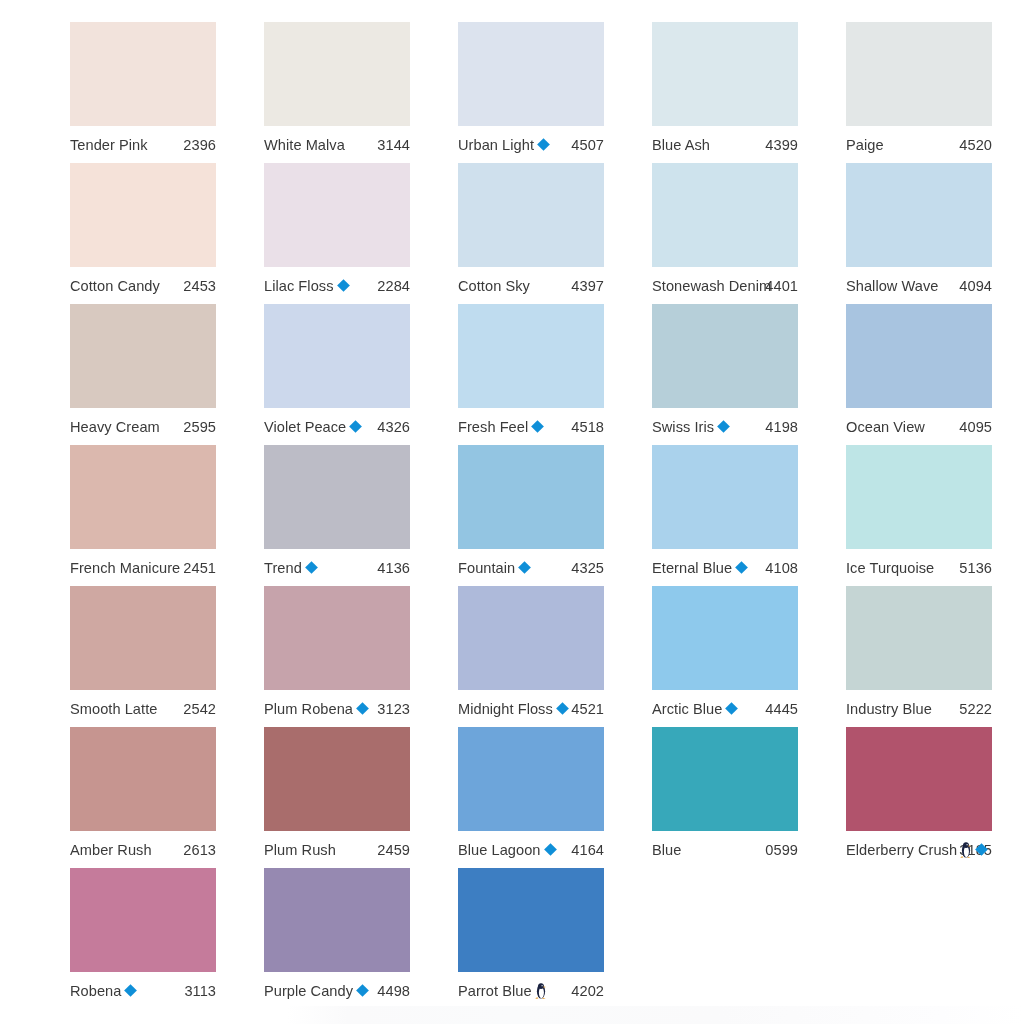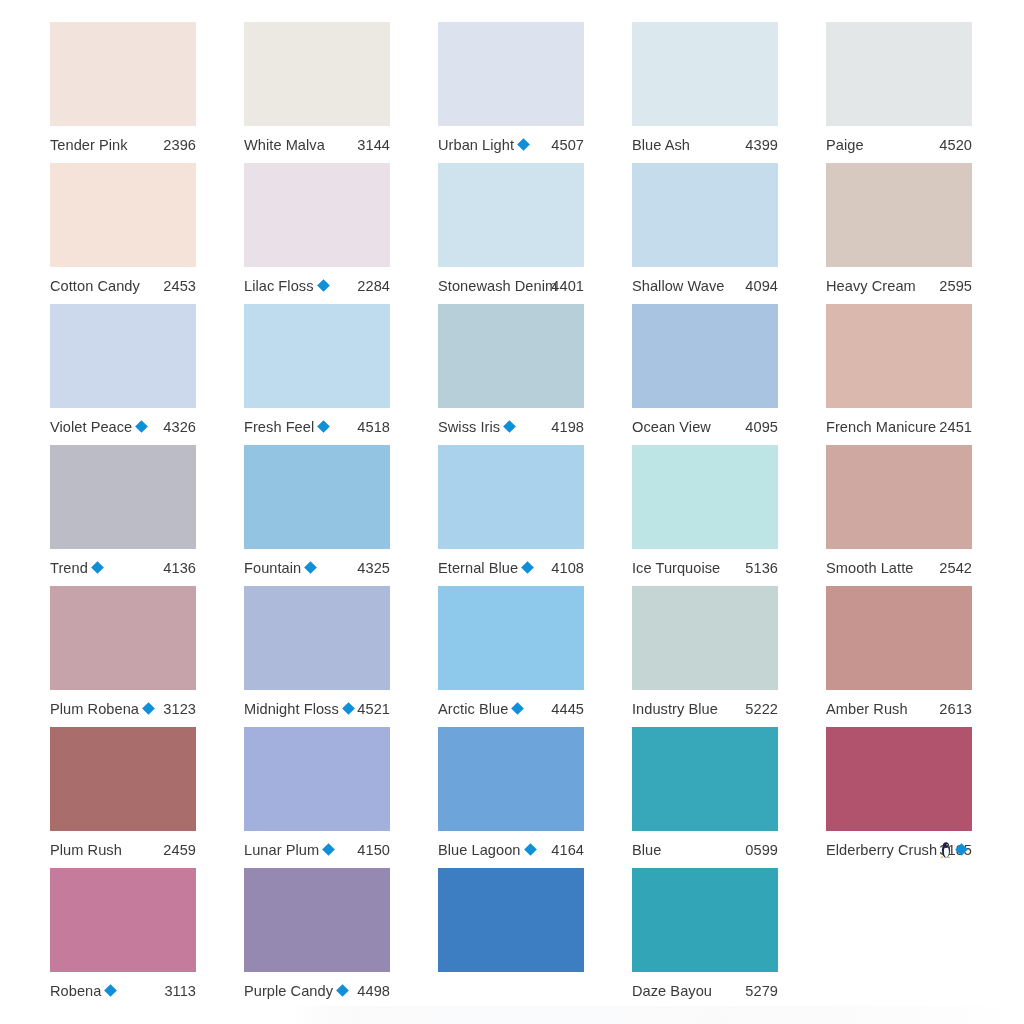--- a/index.html
+++ b/index.html
@@ -32,20 +32,21 @@
     width: 923px;
     display: grid;
     grid-template-columns: repeat(5, 146px);
     column-gap: 48px;
     row-gap: 0px;
   }
 
   .swatch-cell {
     width: 146px;
     margin-bottom: 0;
+    margin-left: 20px;
   }
 
   .swatch-chip {
     width: 146px;
     height: 104px;
     display: block;
   }
 
   .swatch-caption {
     height: 37px;
@@ -182,20 +183,29 @@
         <div class="swatch-chip" style="background: rgb(234, 224, 232);"></div>
         <div class="swatch-caption">
           <span class="swatch-name-wrap">
             <span class="swatch-name">Lilac Floss</span>
             <span class="diamond-icon" style="background: rgb(15, 143, 216);"></span>
           </span>
           <span class="swatch-code">2284</span>
         </div>
       </div>
       <div class="swatch-cell">
+        <div class="swatch-chip" style="background: rgb(207, 224, 237);"></div>
+        <div class="swatch-caption">
+          <span class="swatch-name-wrap">
+            <span class="swatch-name">Cotton Sky</span>
+          </span>
+          <span class="swatch-code">4397</span>
+        </div>
+      </div>
+      <div class="swatch-cell">
         <div class="swatch-chip" style="background: rgb(206, 227, 237);"></div>
         <div class="swatch-caption tight">
           <span class="swatch-name-wrap">
             <span class="swatch-name">Stonewash Denim</span>
           </span>
           <span class="swatch-code">4401</span>
         </div>
       </div>
       <div class="swatch-cell">
         <div class="swatch-chip" style="background: rgb(196, 220, 236);"></div>
@@ -359,30 +369,20 @@
           <span class="swatch-code">2613</span>
         </div>
       </div>
       <div class="swatch-cell">
         <div class="swatch-chip" style="background: rgb(169, 109, 108);"></div>
         <div class="swatch-caption">
           <span class="swatch-name-wrap">
             <span class="swatch-name">Plum Rush</span>
           </span>
           <span class="swatch-code">2459</span>
-        </div>
-      </div>
-      <div class="swatch-cell">
-        <div class="swatch-chip" style="background: rgb(163, 176, 222);"></div>
-        <div class="swatch-caption">
-          <span class="swatch-name-wrap">
-            <span class="swatch-name">Lunar Plum</span>
-            <span class="diamond-icon" style="background: rgb(15, 143, 216);"></span>
-          </span>
-          <span class="swatch-code">4150</span>
         </div>
       </div>
       <div class="swatch-cell">
         <div class="swatch-chip" style="background: rgb(109, 165, 218);"></div>
         <div class="swatch-caption">
           <span class="swatch-name-wrap">
             <span class="swatch-name">Blue Lagoon</span>
             <span class="diamond-icon" style="background: rgb(15, 143, 216);"></span>
           </span>
           <span class="swatch-code">4164</span>
@@ -433,27 +433,35 @@
         <div class="swatch-caption">
           <span class="swatch-name-wrap">
             <span class="swatch-name">Purple Candy</span>
             <span class="diamond-icon" style="background: rgb(15, 143, 216);"></span>
           </span>
           <span class="swatch-code">4498</span>
         </div>
       </div>
       <div class="swatch-cell">
         <div class="swatch-chip" style="background: rgb(61, 126, 194);"></div>
-      </div>
-      <div class="swatch-cell">
-        <div class="swatch-chip" style="background: rgb(50, 166, 182);"></div>
-        <div class="swatch-caption">
-          <span class="swatch-name-wrap">
-            <span class="swatch-name">Daze Bayou</span>
-          </span>
-          <span class="swatch-code">5279</span>
+        <div class="swatch-caption">
+          <span class="swatch-name-wrap">
+            <span class="swatch-name">Parrot Blue</span>
+            <span class="penguin-icon">
+              <svg viewBox="0 0 12 17" width="12" height="17" aria-hidden="true">
+                <ellipse cx="6" cy="8.2" rx="4.1" ry="7.4" fill="#1b2340"></ellipse>
+                <ellipse cx="6.4" cy="9.6" rx="2.5" ry="5.6" fill="#ffffff"></ellipse>
+                <circle cx="6" cy="3.1" r="2.9" fill="#1b2340"></circle>
+                <circle cx="7.1" cy="2.7" r="0.62" fill="#ffffff"></circle>
+                <path d="M8.5 3.3 L11 4.1 L8.5 4.7 Z" fill="#e8a33d"></path>
+                <path d="M2.1 13.9 L0.2 15.9 L3.4 15.4 Z" fill="#e8a33d"></path>
+                <path d="M8.0 14.4 L10.6 16.1 L7.2 15.8 Z" fill="#e8a33d"></path>
+              </svg>
+            </span>
+          </span>
+          <span class="swatch-code">4202</span>
         </div>
       </div>
     </div>
 
   <div class="bottom-band"></div>
 
 </div>
 
 </body></html>

